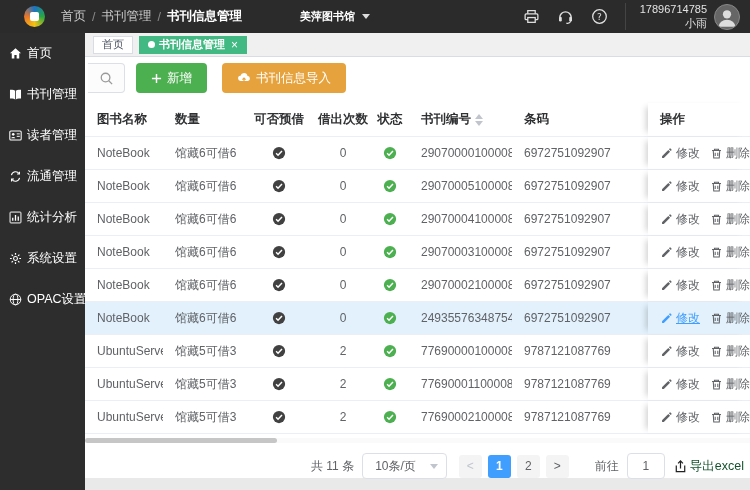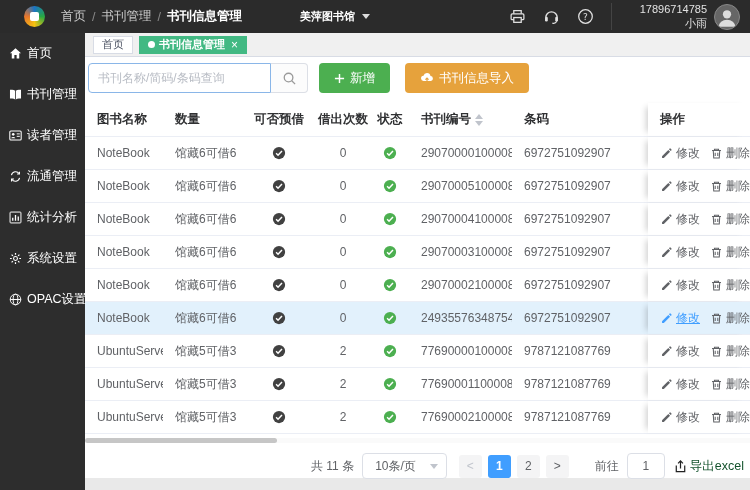--- a/index.html
+++ b/index.html
@@ -15,21 +15,21 @@
     background:#fff; border-radius:2px; }
   .crumb { margin-left:16px; display:flex; align-items:center; gap:6px; font-size:12.5px; }
   .crumb .c { color:#c9c9c9; } .crumb .sep { color:#8a8a8a; }
   .crumb .c.last { color:#fff; font-weight:bold; }
   .libtitle { position:absolute; left:300px; top:0; height:33px; display:flex; align-items:center;
     gap:7px; font-size:11px; font-weight:bold; color:#fff; }
   .caret-down { width:0; height:0; border-left:4px solid transparent; border-right:4px solid transparent;
     border-top:5px solid #ddd; }
   .top-right { margin-left:auto; display:flex; align-items:center; gap:17px; padding-right:10px; }
   .tool-ic { width:17px; height:17px; display:flex; align-items:center; justify-content:center; cursor:pointer; }
-  .userblock { display:flex; align-items:center; gap:7px; border-left:1px solid #444; padding-left:28px; }
+  .userblock { display:flex; align-items:center; gap:7px; border-left:1px solid #444; padding-left:14px; }
   .usertext { text-align:right; font-size:11px; line-height:1.25; color:#e3e3e3; }
   .avatar { width:26px; height:26px; border-radius:50%; background:#666; overflow:hidden;
     display:flex; align-items:center; justify-content:center; border:1px solid #888; }
 
   
   .sidebar { position:absolute; top:33px; left:0; width:85px; bottom:0; background:#2d2d2d; z-index:20; }
   .side-item { height:41px; display:flex; align-items:center; gap:5px; padding-left:9px;
     color:#fff; font-size:12.5px; cursor:pointer; white-space:nowrap; }
   .side-item svg { flex:0 0 auto; }
 
@@ -217,21 +217,20 @@
     <div class="tag active">
       <span class="dot"></span>
       <span style="font-weight:bold;">书刊信息管理</span>
       <span class="x">×</span>
     </div>
   </div>
 
   <div class="content">
 
     <div class="toolbar">
-      <input class="search-input" type="text" placeholder="书刊名称/简码/条码查询" style="">
       <div class="search-btn">
         <svg width="15" height="15" viewBox="0 0 16 16" fill="none" stroke="#9a9a9a" stroke-width="1.4">
           <circle cx="7" cy="7" r="4.6"></circle>
             <path d="M10.4 10.4 L14 14"></path>
         </svg>
       </div>
       <button class="btn btn-add">
         <svg width="11" height="11" viewBox="0 0 12 12" stroke="#fff" stroke-width="1.6">
           <path d="M6 1 V11 M1 6 H11"></path>
         </svg>

